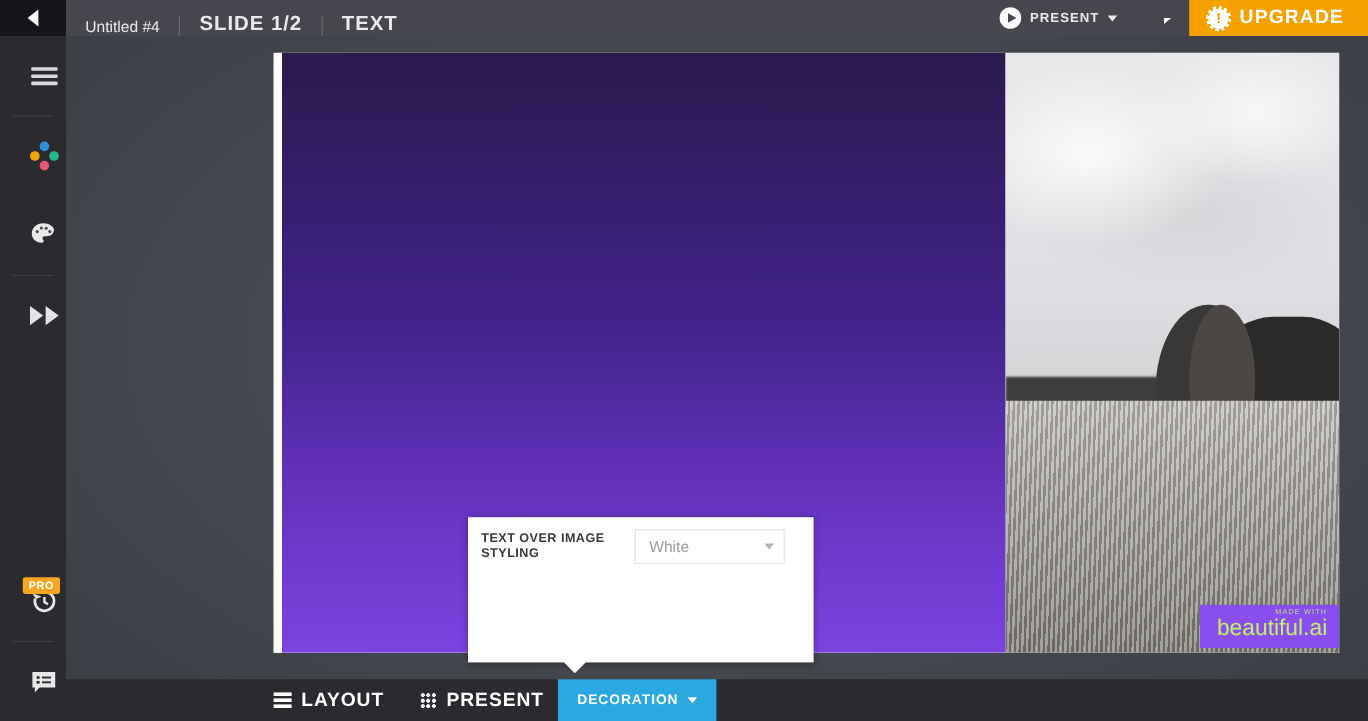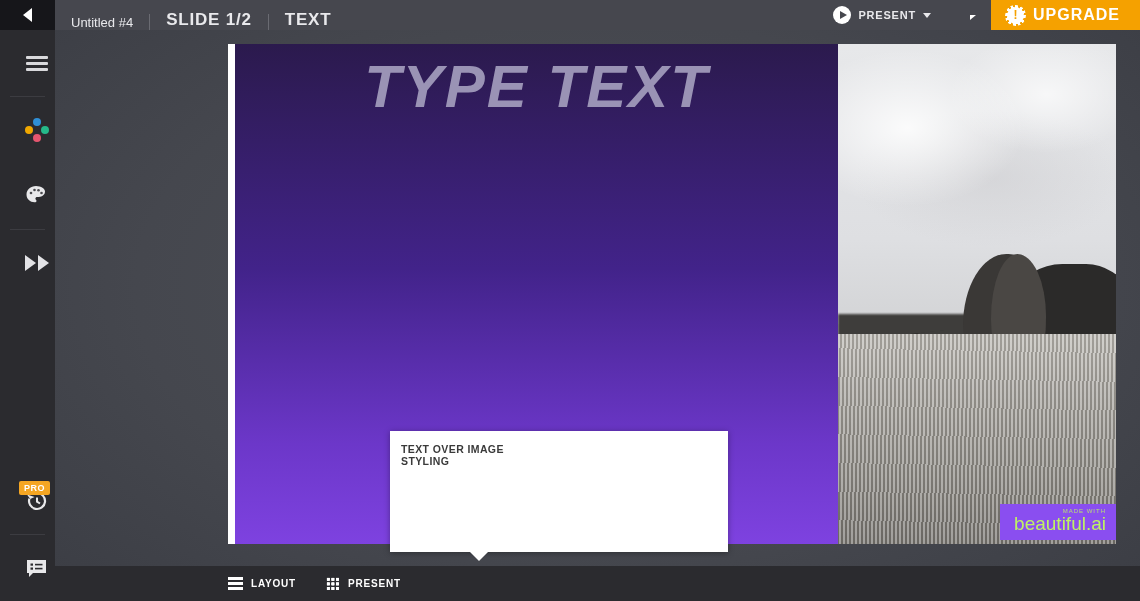--- a/index.html
+++ b/index.html
@@ -193,21 +193,21 @@
   .watermark {
     position: absolute; right: 0px; bottom: 4px;
     background: #8a4ef0; color: #bef264;
     padding: 4px 10px 6px 14px; text-align: right;
   }
   .wm-small { font-size: 6px; letter-spacing: 1px; opacity: .85; display: block; }
   .wm-big { font-size: 19px; line-height: 1.05; display: block; }
 
   
   .panel {
-    position: absolute; left: 390px; top: 431px; width: 338px; height: 121px;
+    position: absolute; left: 390px; top: 431px; width: 288px; height: 121px;
     background: #ffffff; z-index: 25;
     box-shadow: 0 1px 6px rgba(0,0,0,.35);
   }
   .panel-row { display: flex; align-items: center; padding: 0 0 0 11px; }
   .panel-row.r1 { height: 48px; }
   .panel-row.r2 { height: 73px; }
   .panel-label {
     color: #3a3a3a; font-size: 10.5px; font-weight: bold; letter-spacing: .4px;
     width: 128px;
   }
@@ -240,21 +240,21 @@
     z-index: 20; display: flex; align-items: flex-end;
   }
   .tb-left {
     margin-left: 228px; display: flex; align-items: center; height: 35px;
   }
   .tb-plain {
     display: flex; align-items: center; gap: 8px;
     padding: 0 18px 0 0; cursor: pointer; margin-right: 12px;
   }
   .tb-plain .lbl {
-    color: #ffffff; font-size: 10px; font-weight: bold; letter-spacing: .8px;
+    color: #ffffff; font-size: 16px; font-weight: bold; letter-spacing: .8px;
   }
   .ico-layout { width: 15px; }
   .ico-layout i { display: block; height: 3px; background: #ffffff; margin: 2px 0; }
   .ico-elements {
     width: 14px; height: 14px;
     background-image:
       radial-gradient(circle, #ffffff 48%, transparent 50%),
       radial-gradient(circle, #ffffff 48%, transparent 50%),
       radial-gradient(circle, #ffffff 48%, transparent 50%);
     background-size: 4.6px 4.6px;
@@ -387,21 +387,20 @@
         <span class="upg-label">UPGRADE</span>
       </div>
     </div>
   </div>
 
   <div class="canvas">
 
     <div class="slide">
       <div class="slide-white-edge"></div>
       <div class="slide-purple"></div>
-      <div class="type-text">TYPE TEXT</div>
 
       <div class="slide-photo">
         <div class="photo-sky"></div>
         <div class="photo-treeline"></div>
         <div class="elephant-body"></div>
         <div class="elephant-head"></div>
         <div class="elephant-ear"></div>
         <div class="elephant-trunk"></div>
         <div class="elephant-tusk"></div>
         <div class="photo-grass"></div>
@@ -410,20 +409,24 @@
           <span class="wm-big">beautiful.ai</span>
         </div>
       </div>
     </div>
 
   </div>
 
   <div class="panel">
     <div class="panel-row r1">
       <span class="panel-label">TEXT OVER IMAGE STYLING</span>
+      <div class="select-box">
+        <span class="select-val">White</span>
+        <span class="caret-sel"></span>
+      </div>
     </div>
     <span class="panel-notch"></span>
   </div>
 
   <div class="toolbar">
     <div class="tb-bg"></div>
     <div class="tb-left">
       <div class="tb-plain">
         <span class="ico-layout">
             <i></i>
@@ -432,16 +435,20 @@
           </span>
         <span class="lbl">LAYOUT</span>
       </div>
       <div class="tb-plain">
         <span class="ico-elements"></span>
         <span class="lbl">PRESENT</span>
       </div>
     </div>
 
     <div class="tb-group">
+      <div class="tb-btn">
+        <span class="lbl">DECORATION</span>
+        <span class="caret-w"></span>
+      </div>
     </div>
   </div>
 
 </div>
 
 </body></html>

